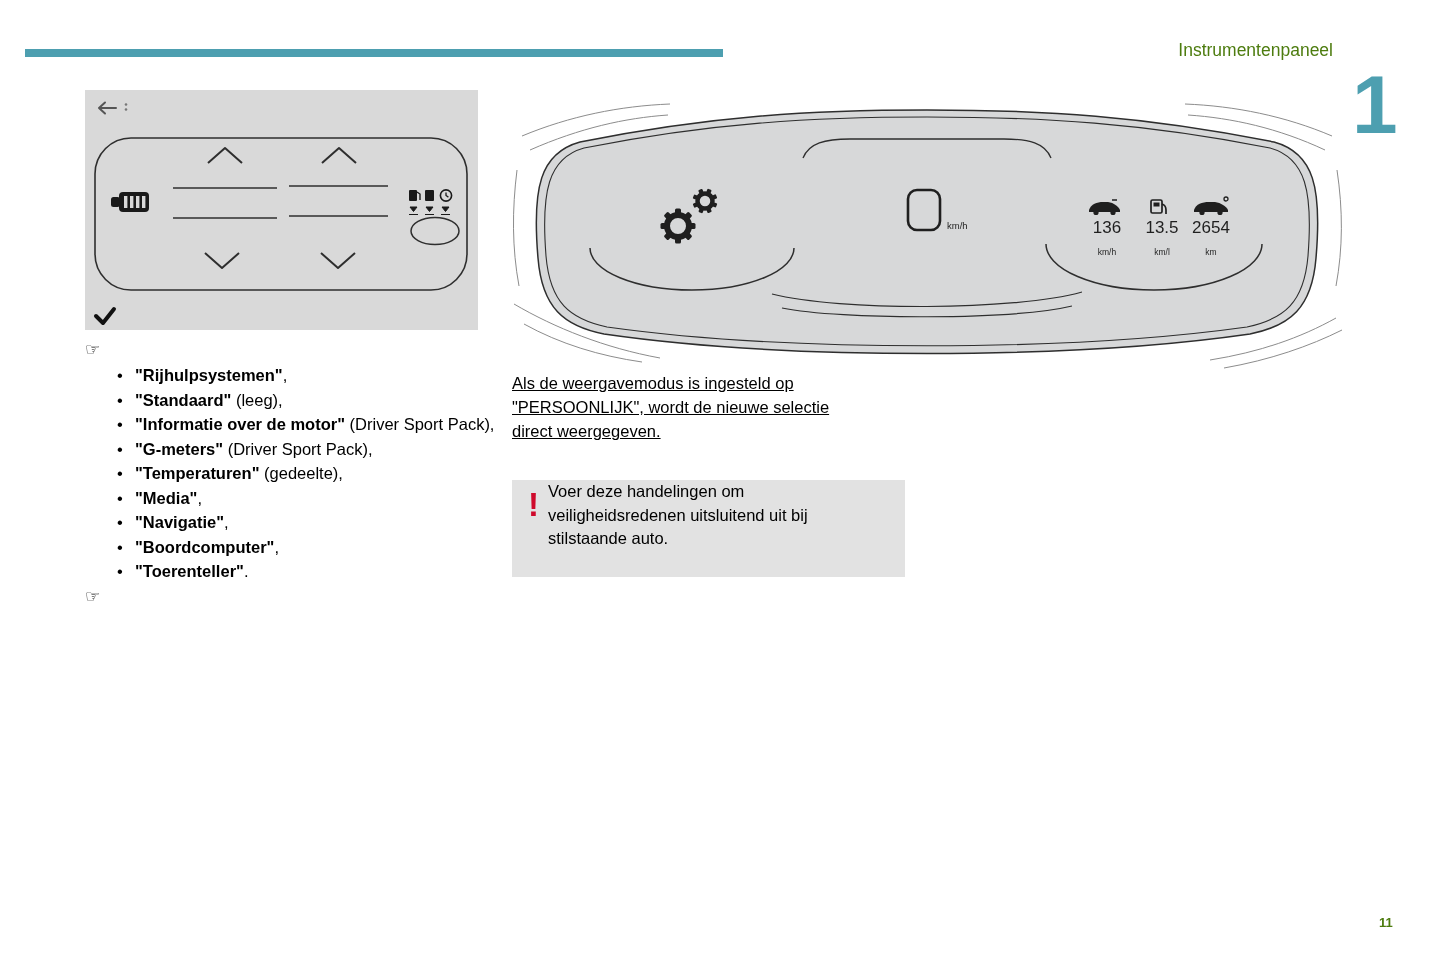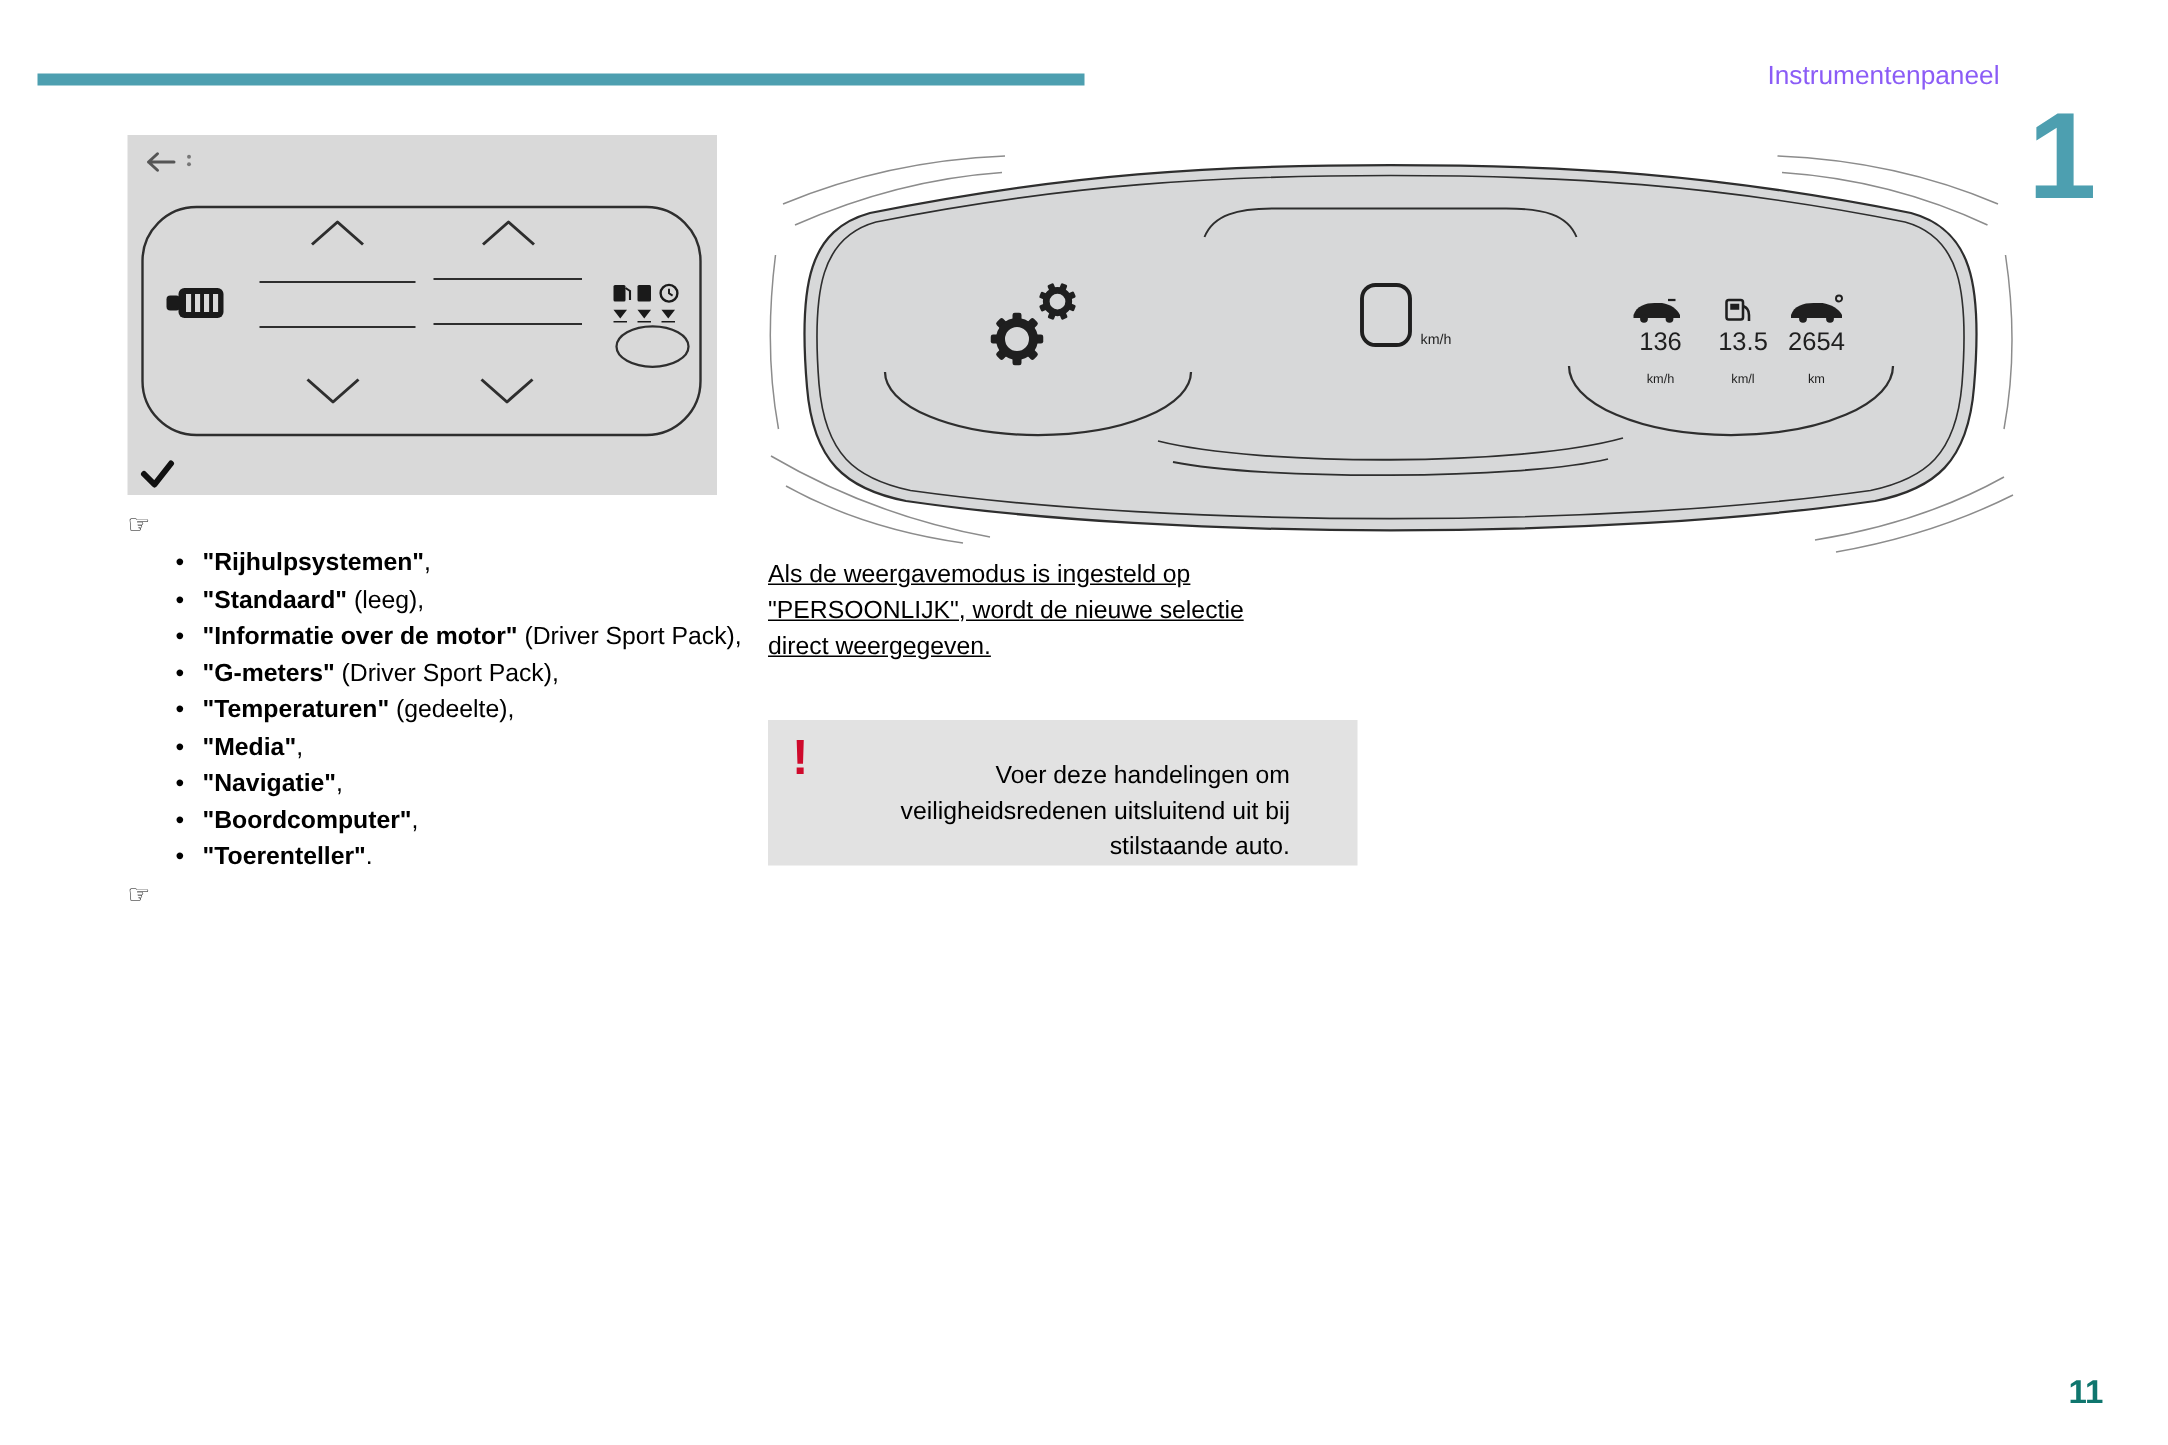--- a/index.html
+++ b/index.html
@@ -2,42 +2,42 @@
 <html><head>
 <meta charset="utf-8">
 <style>
   html,body { margin:0; padding:0; }
   body {
     width:1445px; height:963px; background:#ffffff;
     font-family:"Liberation Sans","DejaVu Sans",sans-serif; color:#000;
     position:relative; overflow:hidden;
   }
   .top-rule { position:absolute; left:25px; top:49px; width:698px; height:8px; background:#4d9fb0; }
-  .header-title { position:absolute; top:40px; right:112px; font-size:17.5px; color:#8b5cf6; }
+  .header-title { position:absolute; top:40px; right:112px; font-size:17.5px; color:#4d7c0f; }
   .chapter-num { position:absolute; left:1352px; top:64px; font-size:82px; font-weight:bold; color:#4d9fb0; line-height:1; }
 
   .illus-left  { position:absolute; left:85px;  top:90px; width:393px; height:240px; background:#d9d9d9; }
   .illus-right { position:absolute; left:510px; top:98px; width:835px; height:280px; }
 
   .text-left { position:absolute; left:85px; top:338px; width:410px; font-size:16.5px; line-height:24px; }
   .step { display:flex; gap:6px; }
   .pointer { flex:0 0 24px; width:24px; font-size:17px; }
   .step-text { width:345px; }
   .options { list-style:none; margin:1px 0 1px 0; padding:0 0 0 32px; }
   .options li { position:relative; padding-left:18px; line-height:24.5px; }
   .options li::before { content:"\2022"; position:absolute; left:0; }
   .b { font-weight:bold; }
 
   .text-mid { position:absolute; left:512px; top:371px; width:358px; font-size:16.5px; line-height:24px;text-decoration:underline; }
 
   .warning-box { position:absolute; left:512px; top:480px; width:393px; height:97px; background:#e2e2e2; }
   .warning-mark { position:absolute; left:16px; top:8px; font-size:33px; font-weight:900; color:#cf0a2c; line-height:1; }
-  .warning-text { position:absolute; left:36px; top:26px; width:312px; font-size:16.5px; line-height:23.5px;text-align:right; }
-
-  .page-num { position:absolute; left:1379px; top:915px; font-size:22px; font-weight:bold; color:#0f766e; }
+  .warning-text { position:absolute; left:36px; top:0; width:312px; font-size:16.5px; line-height:23.5px; }
+
+  .page-num { position:absolute; left:1379px; top:915px; font-size:13px; font-weight:bold; color:#4d7c0f; }
 
   svg { display:block; }
   svg text { font-family:"Liberation Sans","DejaVu Sans",sans-serif; fill:#1f1f1f; }
 </style>
 </head>
 <body>
 
 <div class="top-rule"></div>
 <div class="header-title">Instrumentenpaneel</div>
 <div class="chapter-num">1</div>

